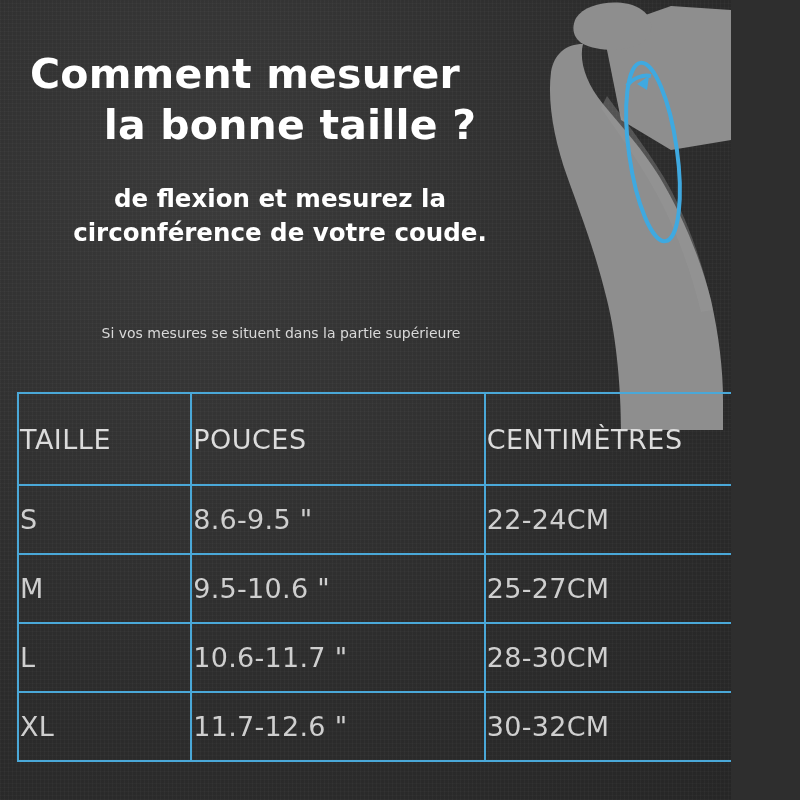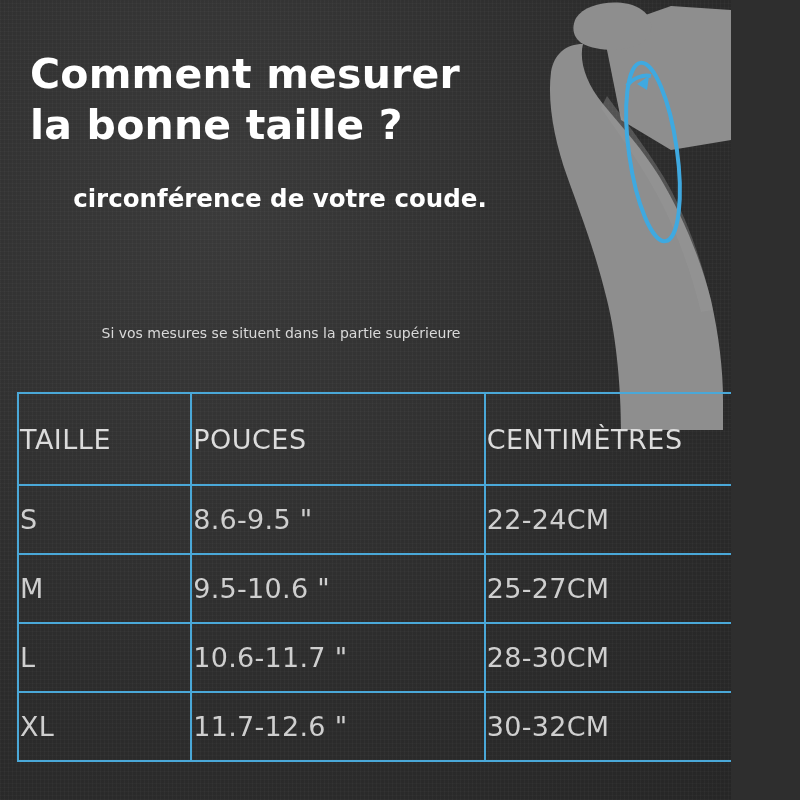--- a/index.html
+++ b/index.html
@@ -43,21 +43,21 @@
     left: 30px;
     top: 22px;
     width: 520px;
     color: #ffffff;
     font-size: 41px;
     font-weight: bold;
     line-height: 1.24;
     letter-spacing: 0.2px;
   }
   .title .line1 { display: block; }
-  .title .line2 { display: block; }
+  .title .line2 { display: block; text-align: center; }
 
   .subtitle {
     position: absolute;
     left: 20px;
     top: 182px;
     width: 520px;
     color: #ffffff;
     font-size: 24.5px;
     font-weight: bold;
     line-height: 1.40;
@@ -127,20 +127,21 @@
     <path d="M266 84 L278 76 L276 90 Z" fill="#3fa9e0"></path>
     <path d="M256 86 C262 78 272 74 280 76" fill="none" stroke="#3fa9e0" stroke-width="4"></path>
   </svg>
 
   <h1 class="title">
     <span class="line1">Comment mesurer</span>
     <span class="line2">la bonne taille ?</span>
   </h1>
 
   <div class="subtitle">
+    <span>de flexion et mesurez la</span>
     <span>circonférence de votre coude.</span>
   </div>
 
   <div class="note">
     <span>Si vos mesures se situent dans la partie supérieure</span>
   </div>
 
   <table class="size-table">
     <thead>
       <tr>

